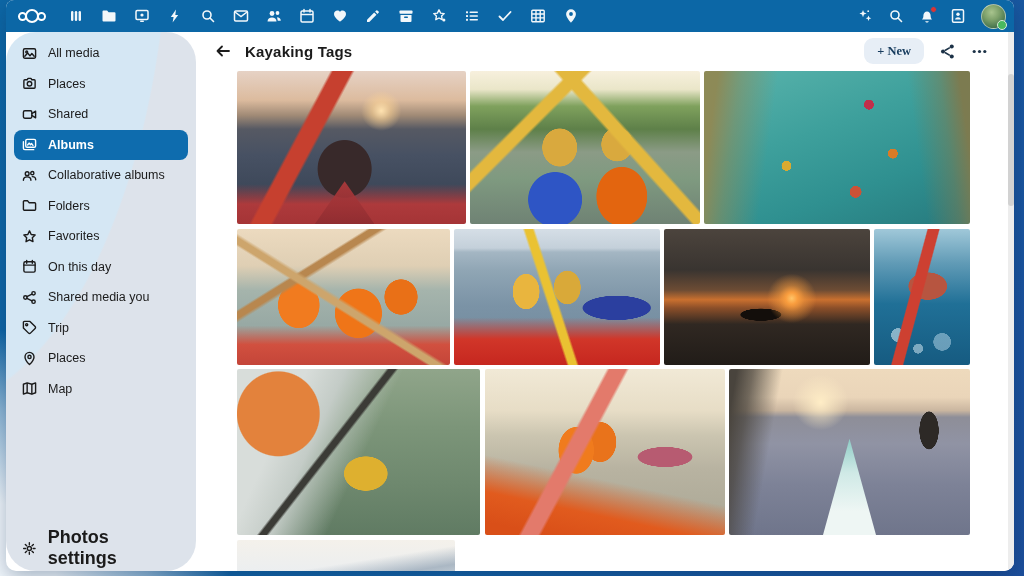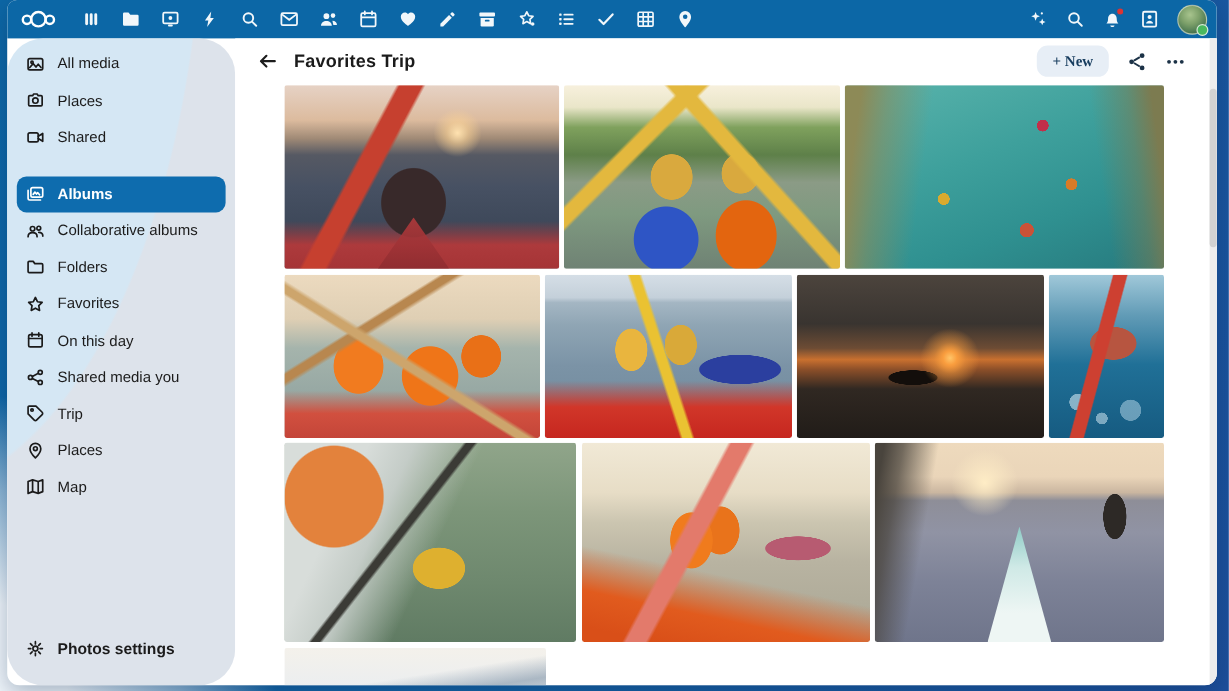--- a/index.html
+++ b/index.html
@@ -43,27 +43,27 @@
   .sidebar {
     width:190px; flex:0 0 190px; position:relative;
     background-image: radial-gradient(ellipse 185% 135% at -45% -25%, #d5e7f4 70.6%, #dde3eb 71%);
     padding-top:6px;
     border-radius:30px;
   }
   .nav-item {
     height:30.5px; margin:0 8px; border-radius:8px; display:flex; align-items:center;
     gap:11px; padding:0 8px; color:#1b1b1b; font-size:12.5px; cursor:pointer;
   }
-  .nav-item.selected { background:#0e6cae; color:#fff; font-weight:600;margin-top:17px; }
+  .nav-item.selected { background:#0e6cae; color:#fff; font-weight:600; }
   .nav-item .nicon { width:15px; height:15px; flex:0 0 15px; display:flex; }
   .nav-item svg { width:15px; height:15px; }
   .settings-item {
     position:absolute; left:8px; right:8px; bottom:8px; height:30px; border-radius:8px;
-    display:flex; gap:11px; padding:0 8px; color:#1b1b1b;
-    font-size:13px; font-weight:700; cursor:pointer;
+    display:flex; align-items:center; gap:11px; padding:0 8px; color:#1b1b1b;
+    font-size:18px; font-weight:700; cursor:pointer;
   }
   .settings-item svg { width:15px; height:15px; }
   
   .main { flex:1; background:#fff; position:relative; min-width:0; }
   .mheader { height:38px; display:flex; align-items:center; padding:0 18px; gap:13px; }
   .back-btn { width:18px; height:18px; display:flex; cursor:pointer; }
   .page-title { font-size:15px; font-weight:700; color:#1b1b1b; letter-spacing:.2px; }
   .mactions { margin-left:auto; display:flex; align-items:center; gap:15px; padding-right:8px;font-family:Liberation Serif, serif; }
   .new-btn {
     background:#e7eef6; color:#173c5e; border:none; border-radius:9px; height:26px;
@@ -363,21 +363,21 @@
       </div>
     </nav>
 
     <section class="main">
       <div class="mheader">
         <span class="back-btn">
             <svg viewBox="0 0 18 18" fill="none" stroke="#1c1c1c" stroke-width="1.8" stroke-linecap="round" stroke-linejoin="round">
               <path d="M15 9H3.5M8 4.5 3.5 9 8 13.5"></path>
             </svg>
           </span>
-        <h1 class="page-title">Favorites Trip</h1>
+        <h1 class="page-title">Kayaking Tags</h1>
         <div class="mactions">
           <button class="new-btn">+ New</button>
           <span class="hicon">
               <svg viewBox="0 0 16 16" fill="#1c3247">
                 <circle cx="12" cy="3.2" r="1.9"></circle>
                 <circle cx="3.8" cy="8" r="1.9"></circle>
                 <circle cx="12" cy="12.8" r="1.9"></circle>
                 <path d="M5.6 7.1l4.6-2.8M5.6 8.9l4.6 2.8" stroke="#1c3247" stroke-width="1.5"></path>
               </svg>
             </span>

